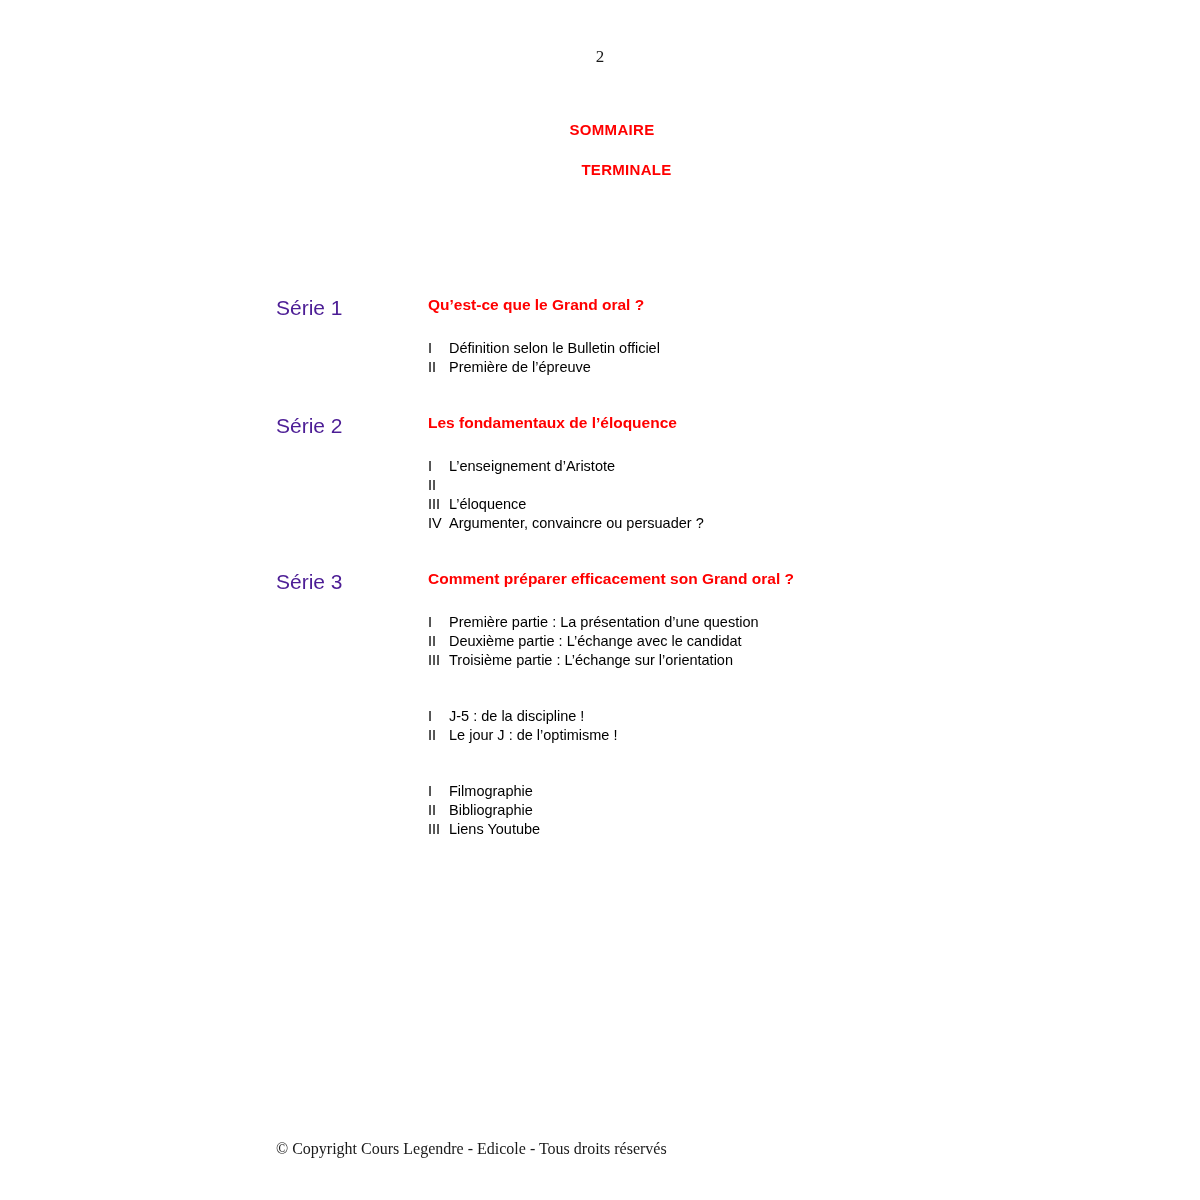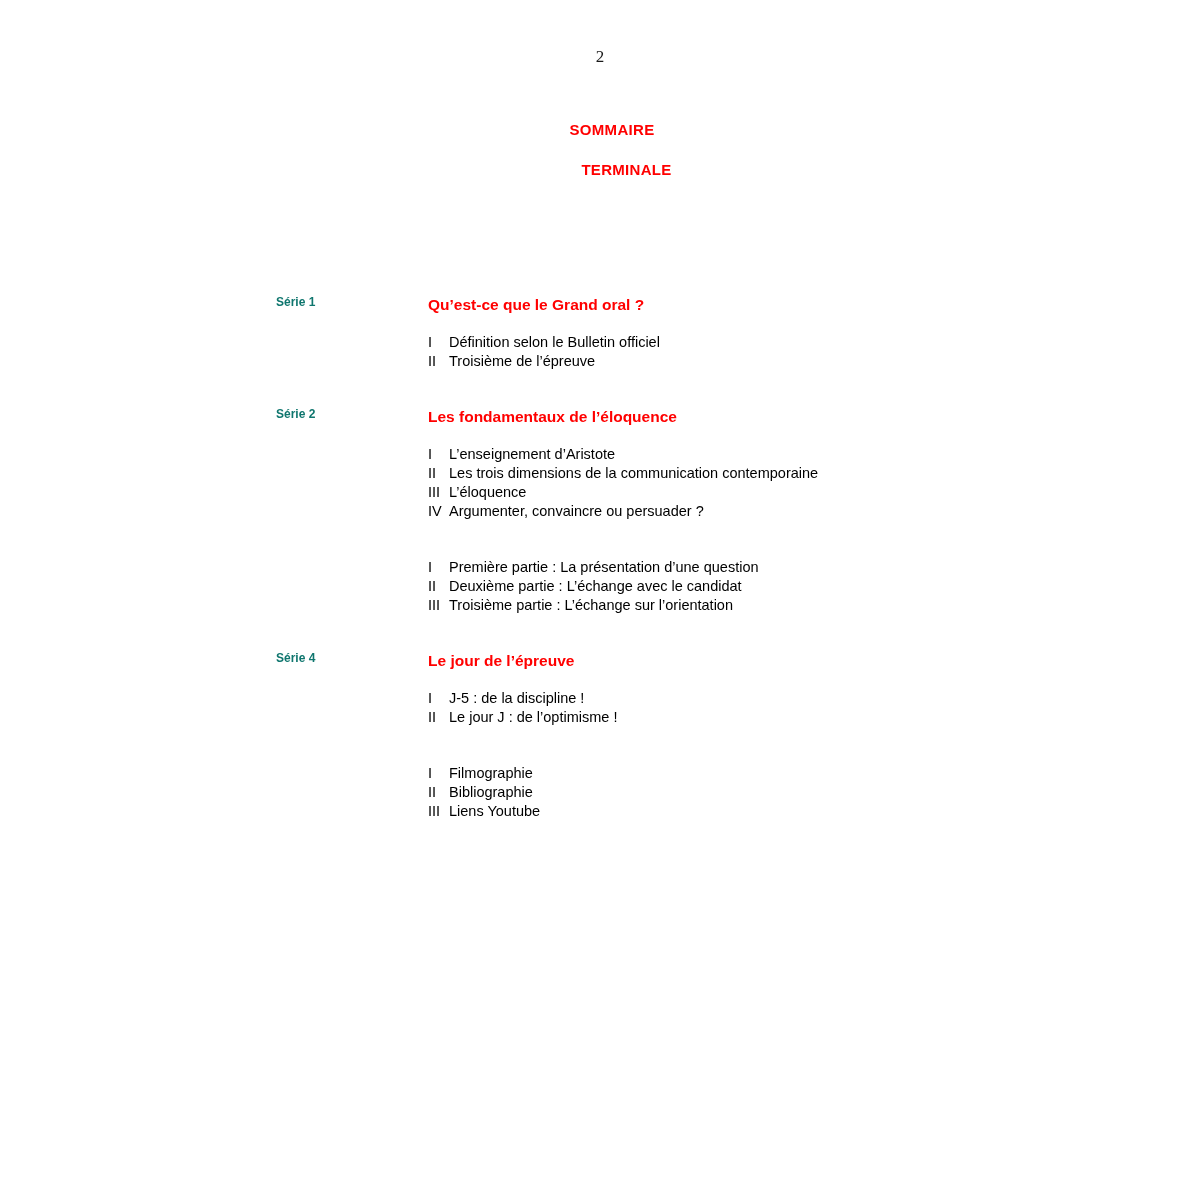--- a/index.html
+++ b/index.html
@@ -54,23 +54,23 @@
     position: relative;
     margin-bottom: 37px;
   }
   .section-row {
     display: flex;
     align-items: flex-start;
   }
   .serie-label {
     width: 152px;
     flex: 0 0 152px;
-    color: #0f766e;
-    font-weight: bold;
-    font-size: 12px;
+    color: #4c1d95;
+    font-weight: normal;
+    font-size: 21px;
     line-height: 1.1;
     white-space: nowrap;
   }
   .serie-title {
     color: #ff0000;
     font-weight: bold;
     font-size: 15.5px;
     line-height: 1.1;
     white-space: nowrap;
     text-align: center;
@@ -122,69 +122,68 @@
           <div class="serie-label">Série 1</div>
           <div class="serie-title">Qu’est-ce que le Grand oral ?</div>
         </div>
         <div class="items">
           <div class="item">
             <span class="item-num">I</span>
             <span class="item-text">Définition selon le Bulletin officiel</span>
           </div>
           <div class="item">
             <span class="item-num">II</span>
-            <span class="item-text">Troisième de l’épreuve</span>
+            <span class="item-text">Première de l’épreuve</span>
           </div>
         </div>
       </div>
       <div class="section">
         <div class="section-row">
           <div class="serie-label">Série 2</div>
           <div class="serie-title">Les fondamentaux de l’éloquence</div>
         </div>
         <div class="items">
           <div class="item">
             <span class="item-num">I</span>
             <span class="item-text">L’enseignement d’Aristote</span>
           </div>
           <div class="item">
             <span class="item-num">II</span>
-            <span class="item-text">Les trois dimensions de la communication contemporaine</span>
           </div>
           <div class="item">
             <span class="item-num">III</span>
             <span class="item-text">L’éloquence</span>
           </div>
           <div class="item">
             <span class="item-num">IV</span>
             <span class="item-text">Argumenter, convaincre ou persuader ?</span>
           </div>
         </div>
       </div>
       <div class="section">
+        <div class="section-row">
+          <div class="serie-label">Série 3</div>
+          <div class="serie-title">Comment préparer efficacement son Grand oral ?</div>
+        </div>
         <div class="items">
           <div class="item">
             <span class="item-num">I</span>
             <span class="item-text">Première partie : La présentation d’une question</span>
           </div>
           <div class="item">
             <span class="item-num">II</span>
             <span class="item-text">Deuxième partie : L’échange avec le candidat</span>
           </div>
           <div class="item">
             <span class="item-num">III</span>
             <span class="item-text">Troisième partie : L’échange sur l’orientation</span>
           </div>
         </div>
       </div>
       <div class="section">
-        <div class="section-row">
-          <div class="serie-label">Série 4</div>
-          <div class="serie-title">Le jour de l’épreuve</div>
-        </div>
         <div class="items">
           <div class="item">
             <span class="item-num">I</span>
             <span class="item-text">J-5 : de la discipline !</span>
           </div>
           <div class="item">
             <span class="item-num">II</span>
             <span class="item-text">Le jour J : de l’optimisme !</span>
           </div>
         </div>
@@ -200,14 +199,15 @@
             <span class="item-text">Bibliographie</span>
           </div>
           <div class="item">
             <span class="item-num">III</span>
             <span class="item-text">Liens Youtube</span>
           </div>
         </div>
       </div>
     </div>
 
+  <div class="footer">© Copyright Cours Legendre - Edicole - Tous droits réservés</div>
 
 </div>
 
 </body></html>

